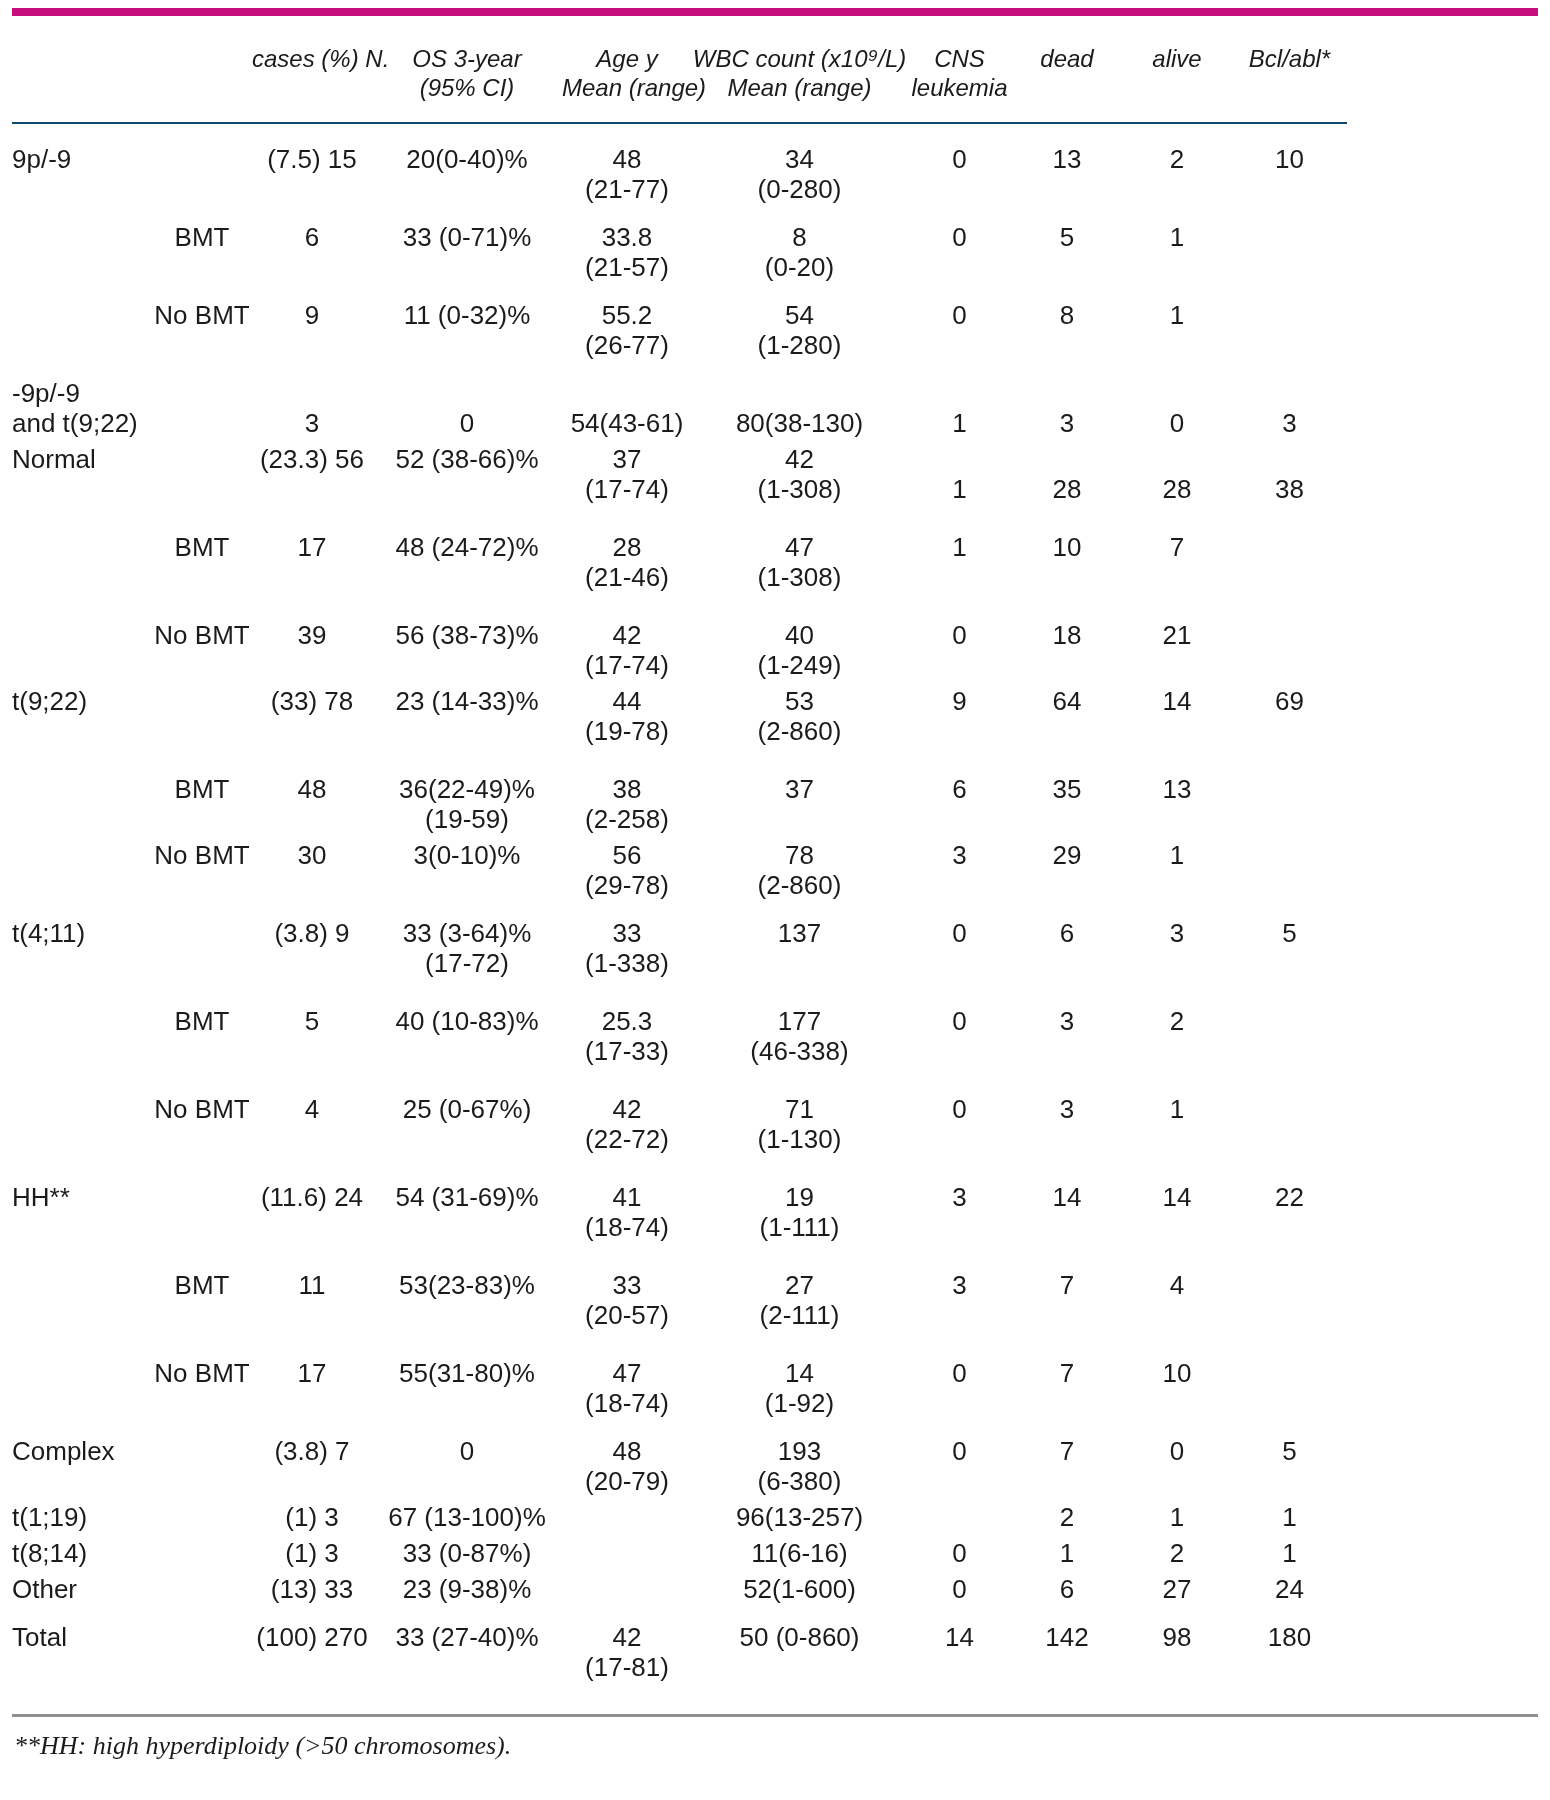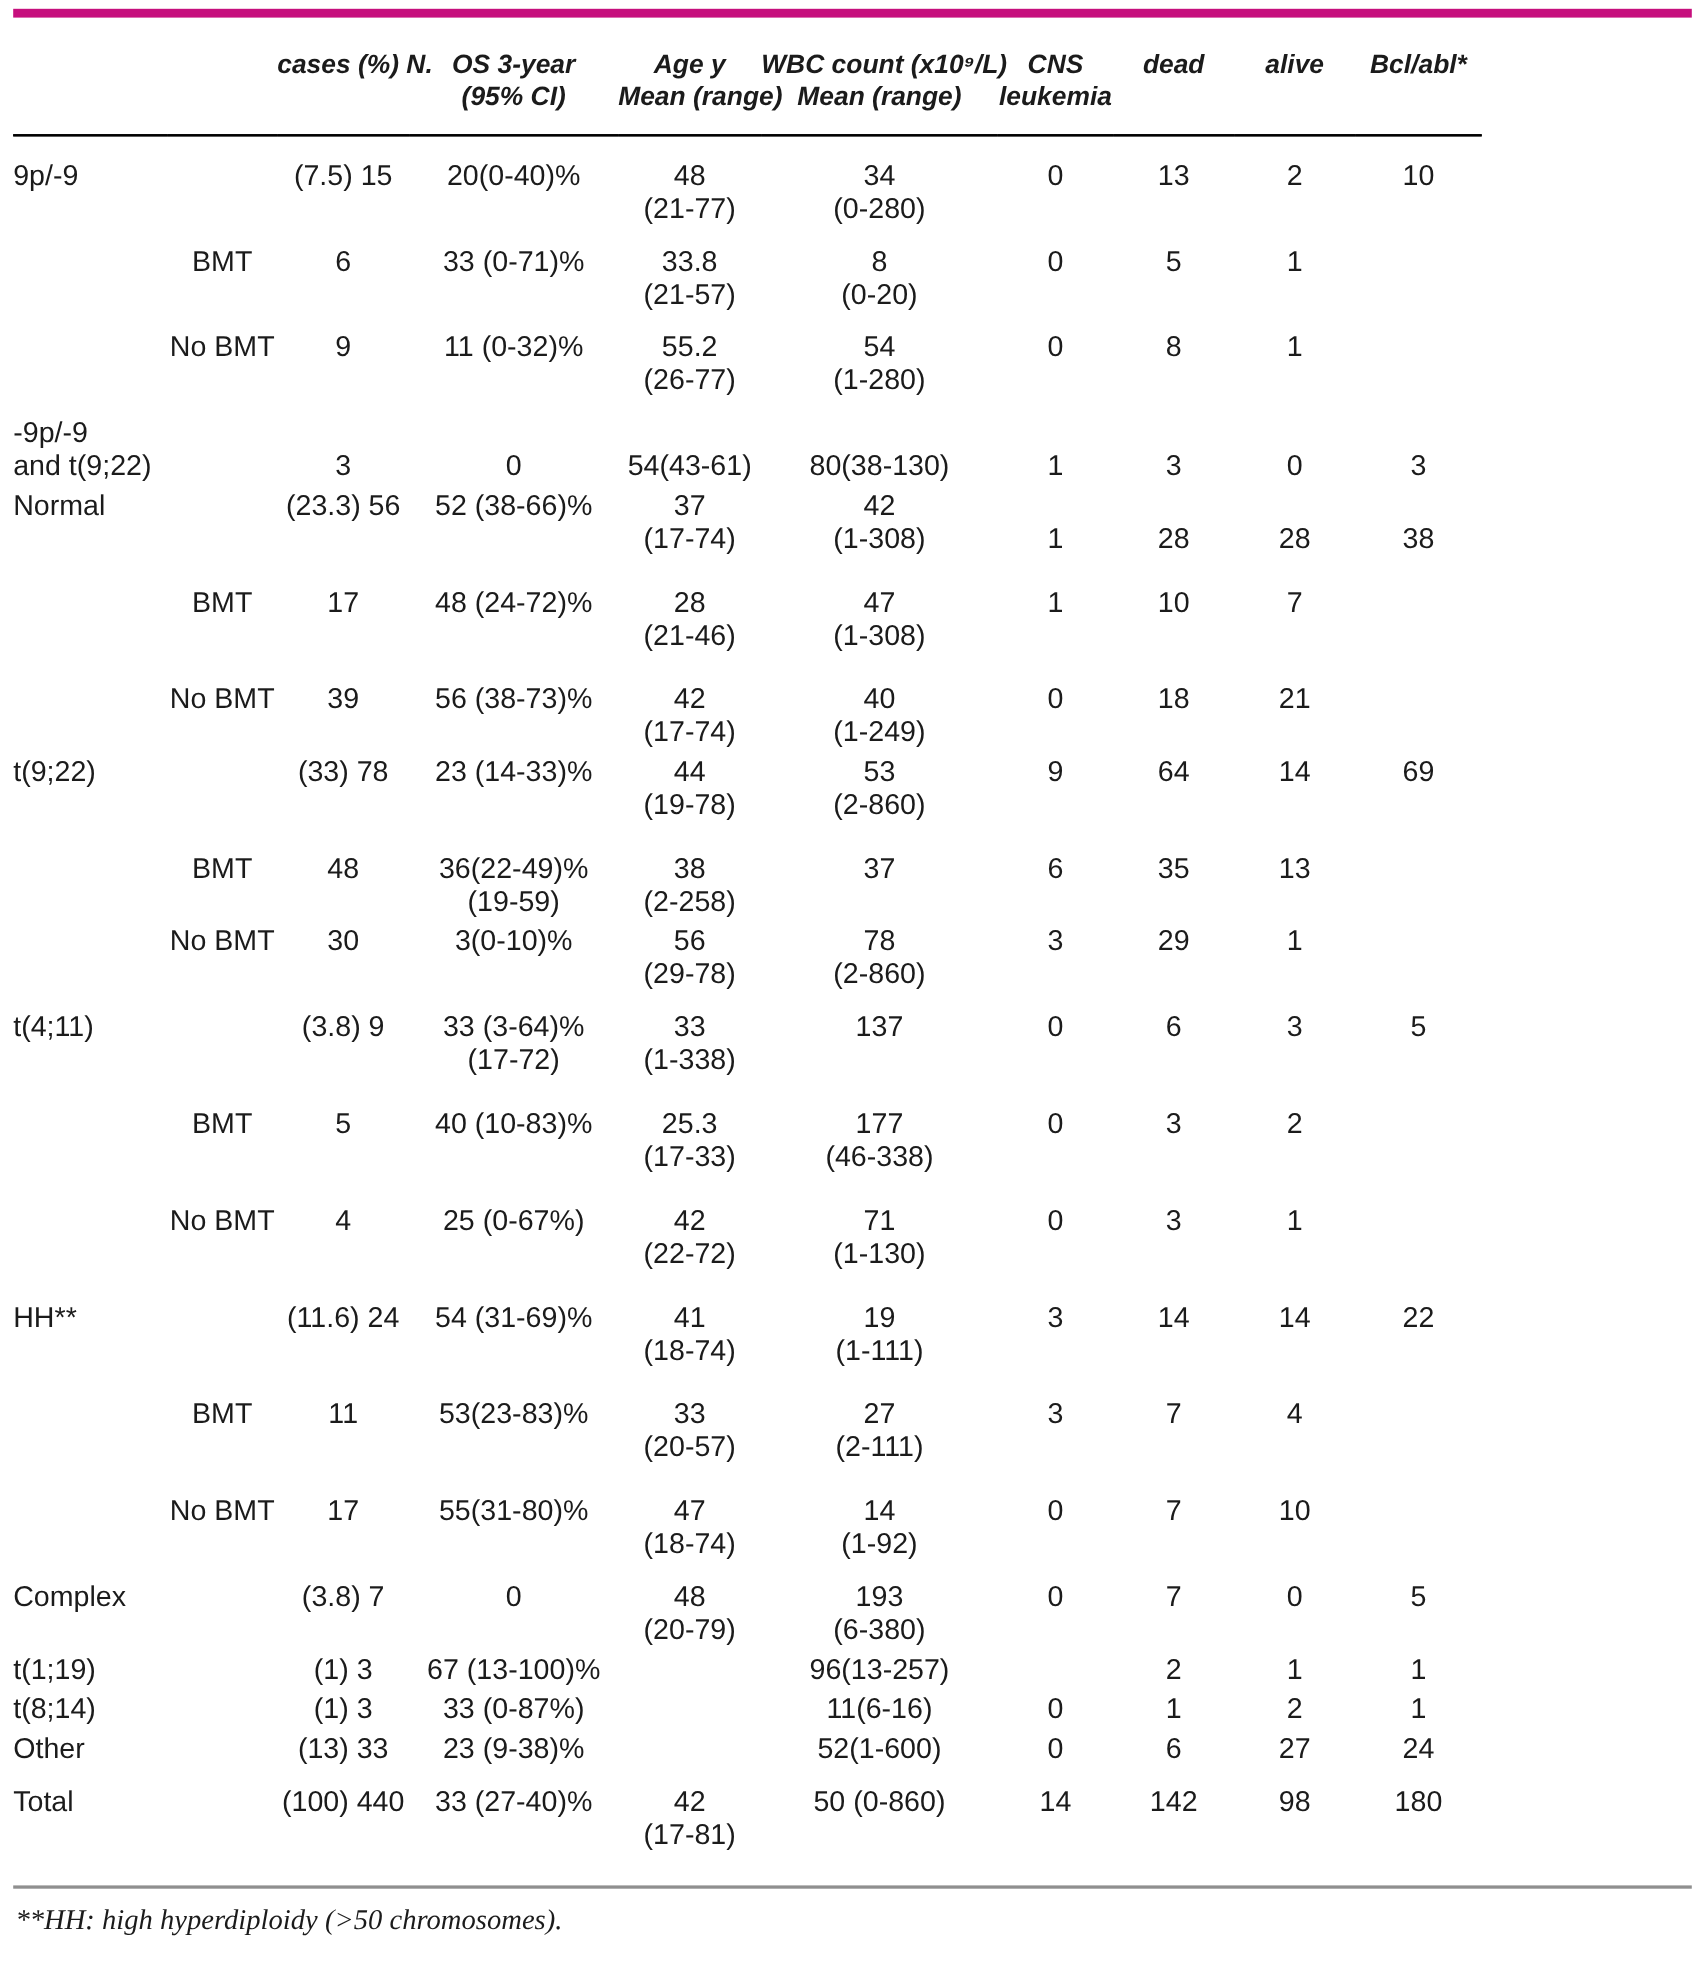--- a/index.html
+++ b/index.html
@@ -16,27 +16,27 @@
     background: #c60f7d;
   }
   table.main {
     border-collapse: collapse;
     table-layout: fixed;
     width: 1335px;
     margin-left: 12px;
   }
   thead th {
     font-style: italic;
-    font-weight: bold;
+    font-weight: normal;
     font-size: 24px;
     line-height: 29px;
     vertical-align: top;
     text-align: center;
     padding: 28px 0 20px 0;
-    border-bottom: 2px solid #000000;
+    border-bottom: 2px solid #0c4a6e;
     white-space: nowrap;
   }
   thead th.col-label { text-align: left; }
   td {
     font-size: 26px;
     line-height: 30px;
     vertical-align: top;
     text-align: center;
     padding: 4px 0 24px 0;
   }
@@ -718,21 +718,21 @@
           <td class="col-bcl">
             <div class="line">24</div>
           </td>
         </tr>
         <tr class="gap-lg">
           <td class="col-label">
             <div class="line">Total</div>
           </td>
           <td class="col-sub"></td>
           <td class="col-cases">
-            <div class="line">(100) 440</div>
+            <div class="line">(100) 270</div>
           </td>
           <td class="col-os">
             <div class="line">33 (27-40)%</div>
           </td>
           <td class="col-age">
             <div class="line">42</div>
             <div class="line">(17-81)</div>
           </td>
           <td class="col-wbc">
             <div class="line">50 (0-860)</div>

